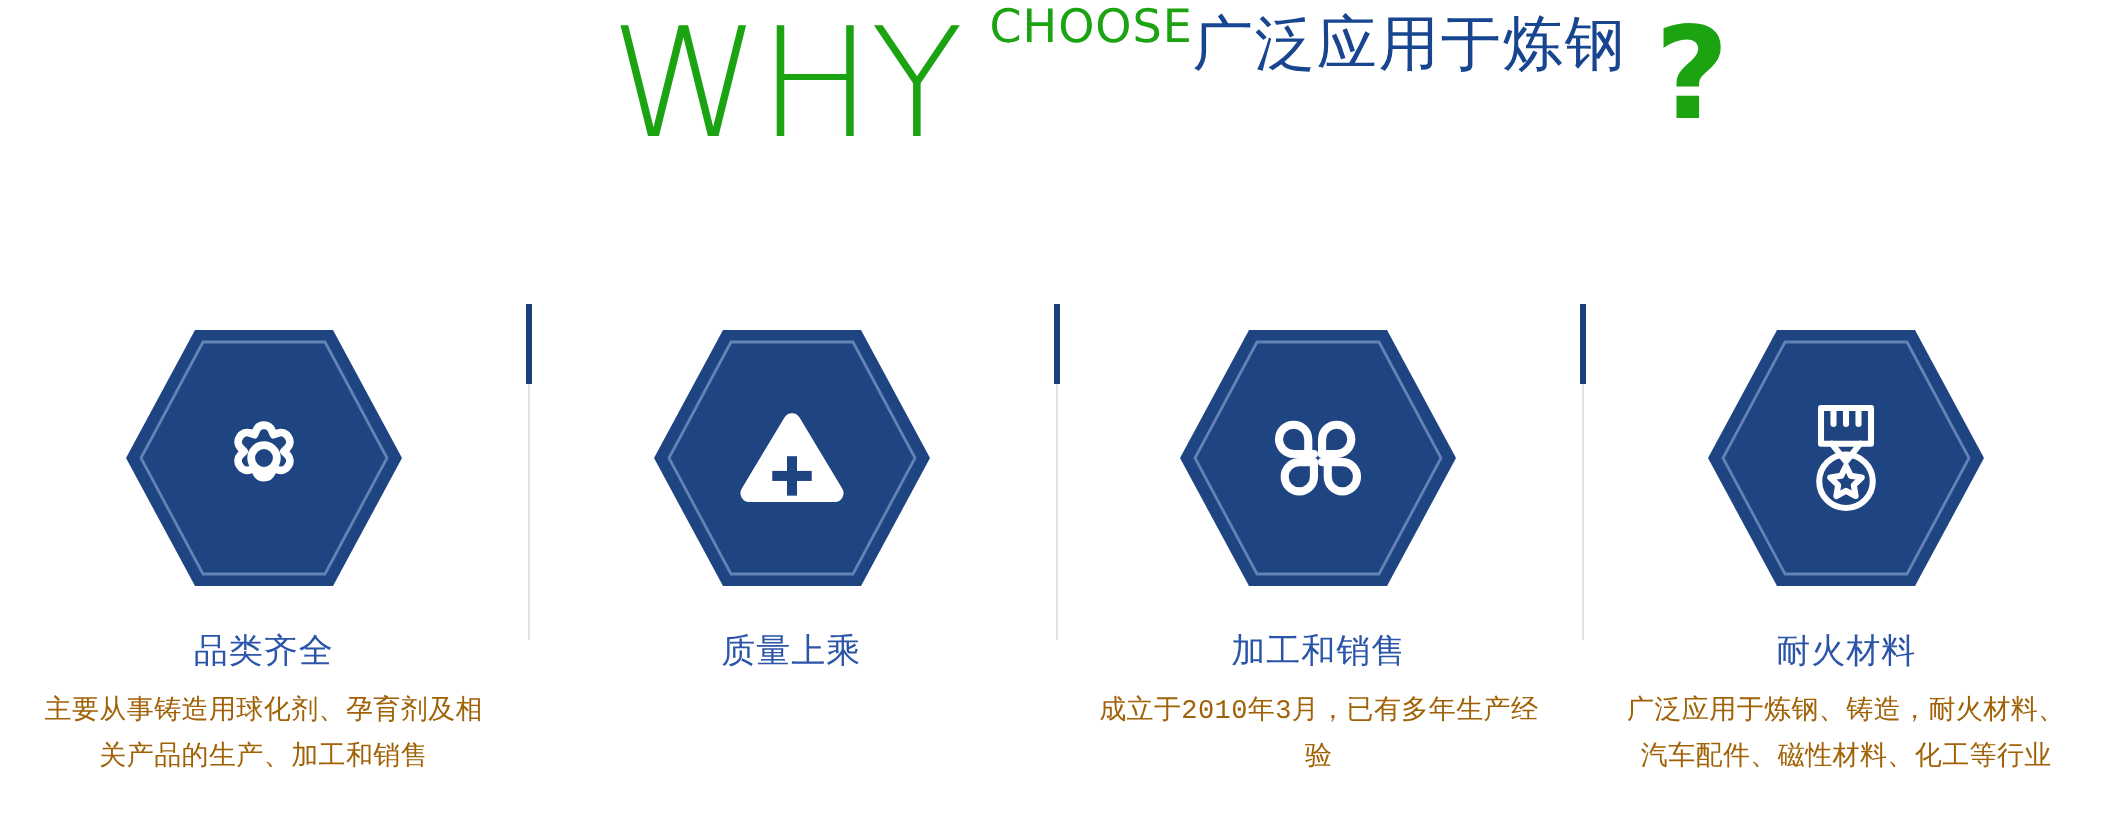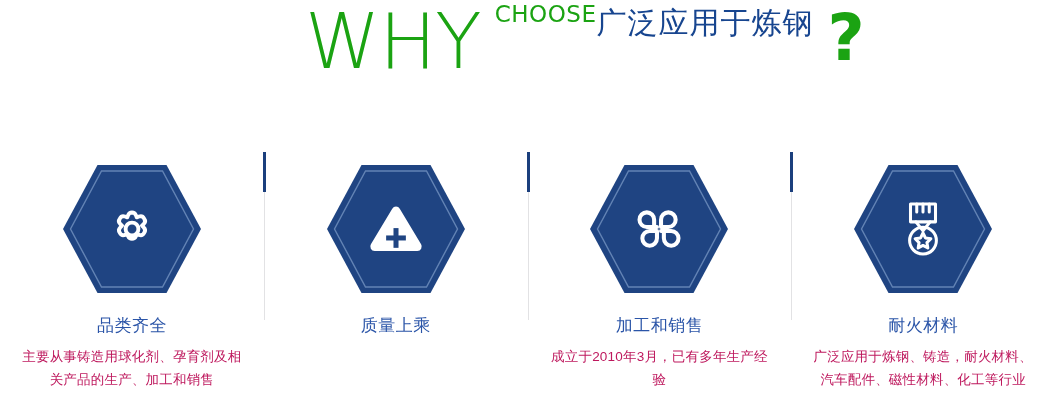--- a/index.html
+++ b/index.html
@@ -144,22 +144,23 @@
     color: #2b55a8;
     font-weight: 400;
     letter-spacing: 0.5px;
   }
   .card-desc {
     margin-top: 9px;
     width: 230px;
     text-align: center;
     font-size: 13.5px;
     line-height: 23px;
-    color: #be185d;
+    color: #a16207;
     letter-spacing: 0.2px;
+    font-family: Liberation Mono, monospace;
   }
 </style>
 </head>
 <body>
 
 <div class="header">
   <div class="header-inner">
     <div class="why-word">WHY</div>
     <div class="header-stack">
       <div class="choose-word">CHOOSE</div>

